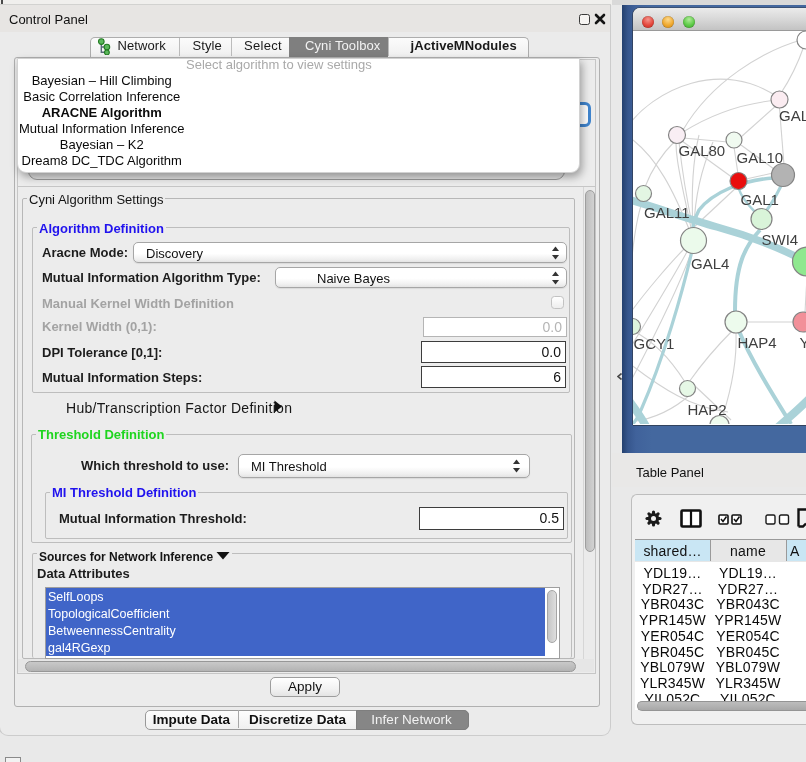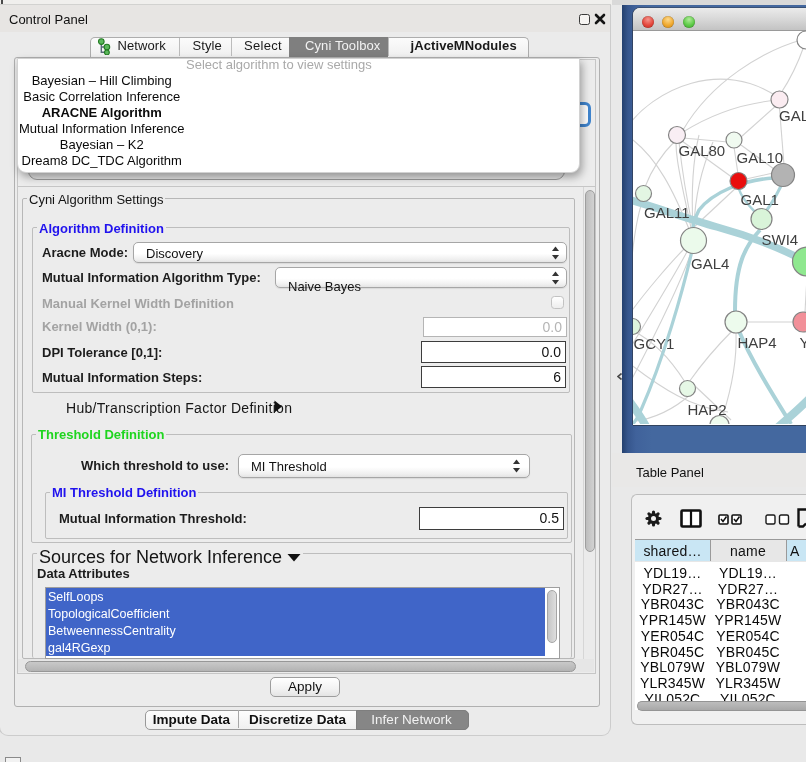--- a/index.html
+++ b/index.html
@@ -78,21 +78,21 @@
 <div class="combo" style="left:133px;top:242px;width:432px;height:19px;">
   <div class="ct" style="top:3px;">Discovery</div>
   <svg class="abs" style="right:6px;top:2.5px;" width="9" height="14" viewBox="0 0 9 14">
     <path d="M4.5 0.5 L8 5 L1 5 Z" fill="#333"></path>
       <path d="M4.5 13.5 L1 9 L8 9 Z" fill="#333"></path>
   </svg>
 </div>
 
 <div class="lbl" style="left:42px;top:271px;">Mutual Information Algorithm Type:</div>
 <div class="combo" style="left:275px;top:267px;width:290px;height:19px;">
-  <div class="ct" style="top:11px;">Naive Bayes</div>
+  <div class="ct" style="top:3px;margin-left:29px;">Naive Bayes</div>
   <svg class="abs" style="right:6px;top:2.5px;" width="9" height="14" viewBox="0 0 9 14">
     <path d="M4.5 0.5 L8 5 L1 5 Z" fill="#333"></path>
       <path d="M4.5 13.5 L1 9 L8 9 Z" fill="#333"></path>
   </svg>
 </div>
 
 <div class="lbl dis" style="left:42px;top:297px;">Manual Kernel Width Definition</div>
 <div class="abs" style="left:551px;top:296px;width:11px;height:11px;border:1.5px solid #c2c2c2;border-radius:3.5px;background:linear-gradient(#ffffff,#ededed);"></div>
 
 <div class="lbl dis" style="left:42px;top:320px;">Kernel Width (0,1):</div>
@@ -121,21 +121,21 @@
   </svg>
 </div>
 
 <div class="gbox" style="left:45px;top:492px;width:521px;height:45px;"></div>
 <div class="gtitle" style="left:50px;top:486px;color:#2012ee;">MI Threshold Definition</div>
 
 <div class="lbl" style="left:59px;top:512px;">Mutual Information Threshold:</div>
 <div class="inp" style="left:419px;top:507px;width:139px;height:19px;border:1.5px solid #3d3d3d;padding:2px 4px 0 0;">0.5</div>
 
 <div class="gbox" style="left:32px;top:553px;width:538px;height:104px;border-bottom:none;"></div>
-<div class="gtitle" style="left:37px;top:550px;font-size:18px;line-height:13.5px;font-weight:normal;color:#141414;">Sources for Network Inference <span style="display:inline-block;vertical-align:1px;"><svg width="14" height="9" viewBox="0 0 14 9">
+<div class="gtitle" style="left:37px;top:550px;font-size:12px;line-height:13.5px;font-weight:bold;color:#141414;">Sources for Network Inference <span style="display:inline-block;vertical-align:1px;"><svg width="14" height="9" viewBox="0 0 14 9">
         <path d="M0.5 1 L13.5 1 L7 8.5 Z" fill="#111"></path>
       </svg></span></div>
 
 <div class="lbl" style="left:37px;top:567px;">Data Attributes</div>
 
 <div class="abs" style="left:45px;top:587px;width:513px;height:70px;background:#ffffff;border:1px solid #9e9e9e;"></div>
 <div class="abs" style="left:46px;top:588px;width:499px;height:68px;background:#4065c8;"></div>
 <div class="abs" style="left:48px;top:588.5px;width:490px;font-size:12.5px;line-height:17.1px;color:#fff;">SelfLoops<br>TopologicalCoefficient<br>BetweennessCentrality<br>gal4RGexp</div>
 <div class="abs" style="left:546.5px;top:590px;width:8px;height:51px;background:linear-gradient(90deg,#c6c6c6,#dedede);border:1px solid #a5a5a5;border-radius:5px;"></div>
 

